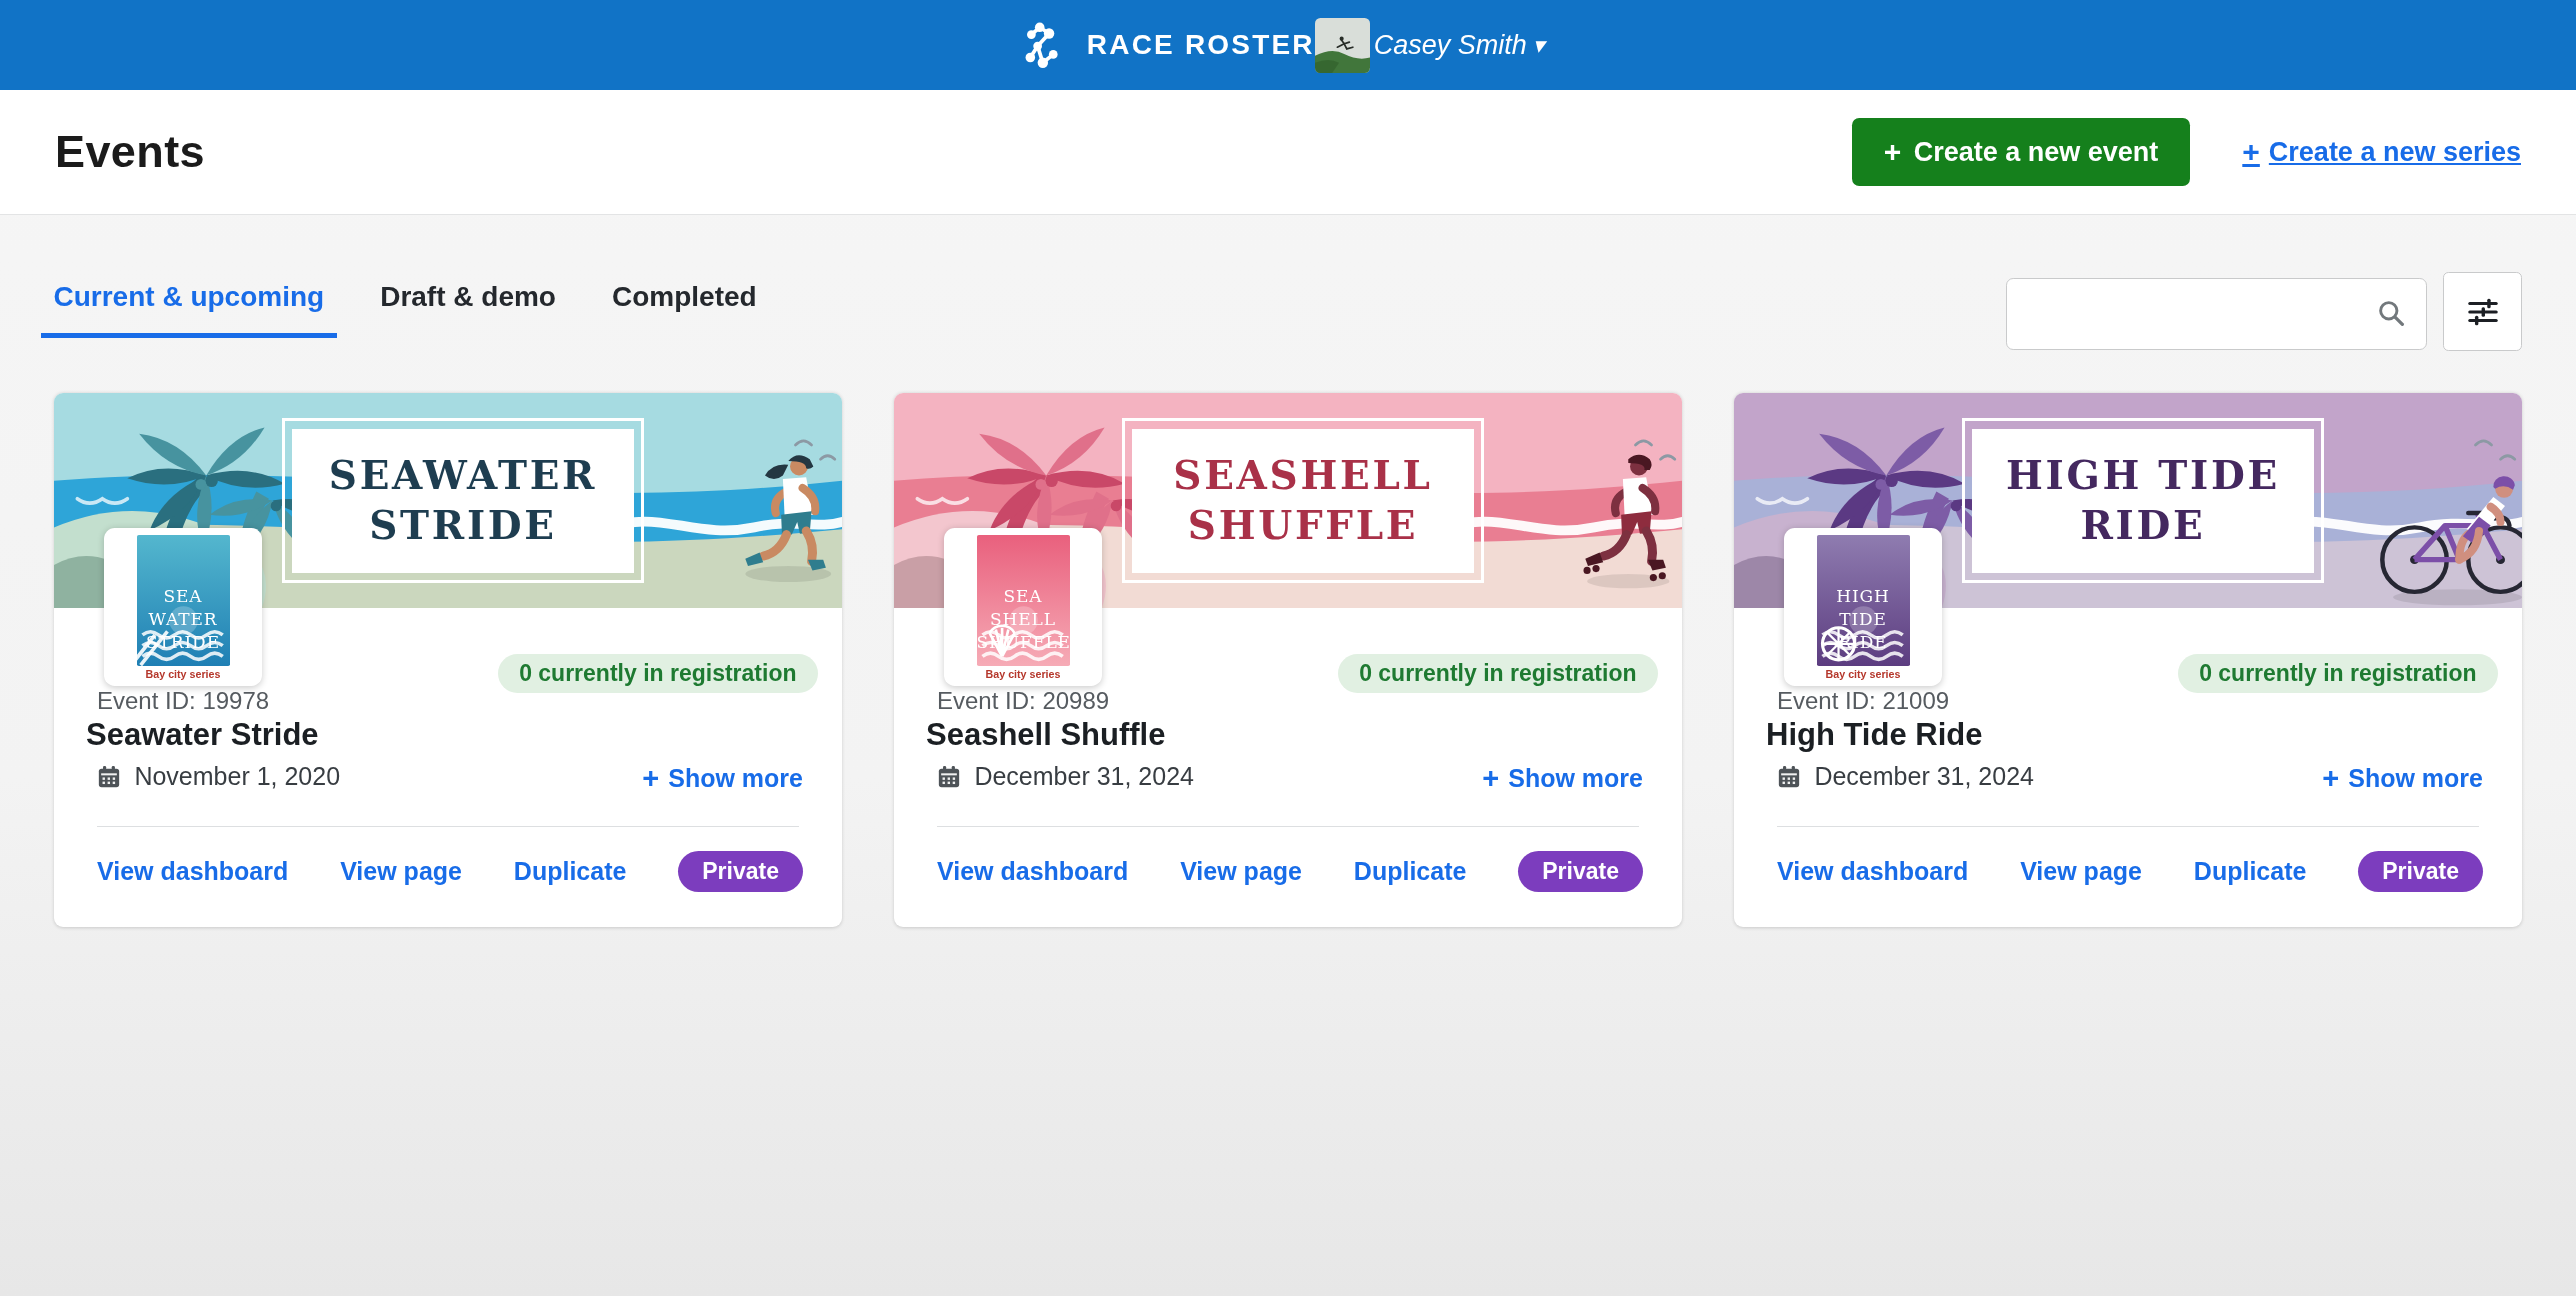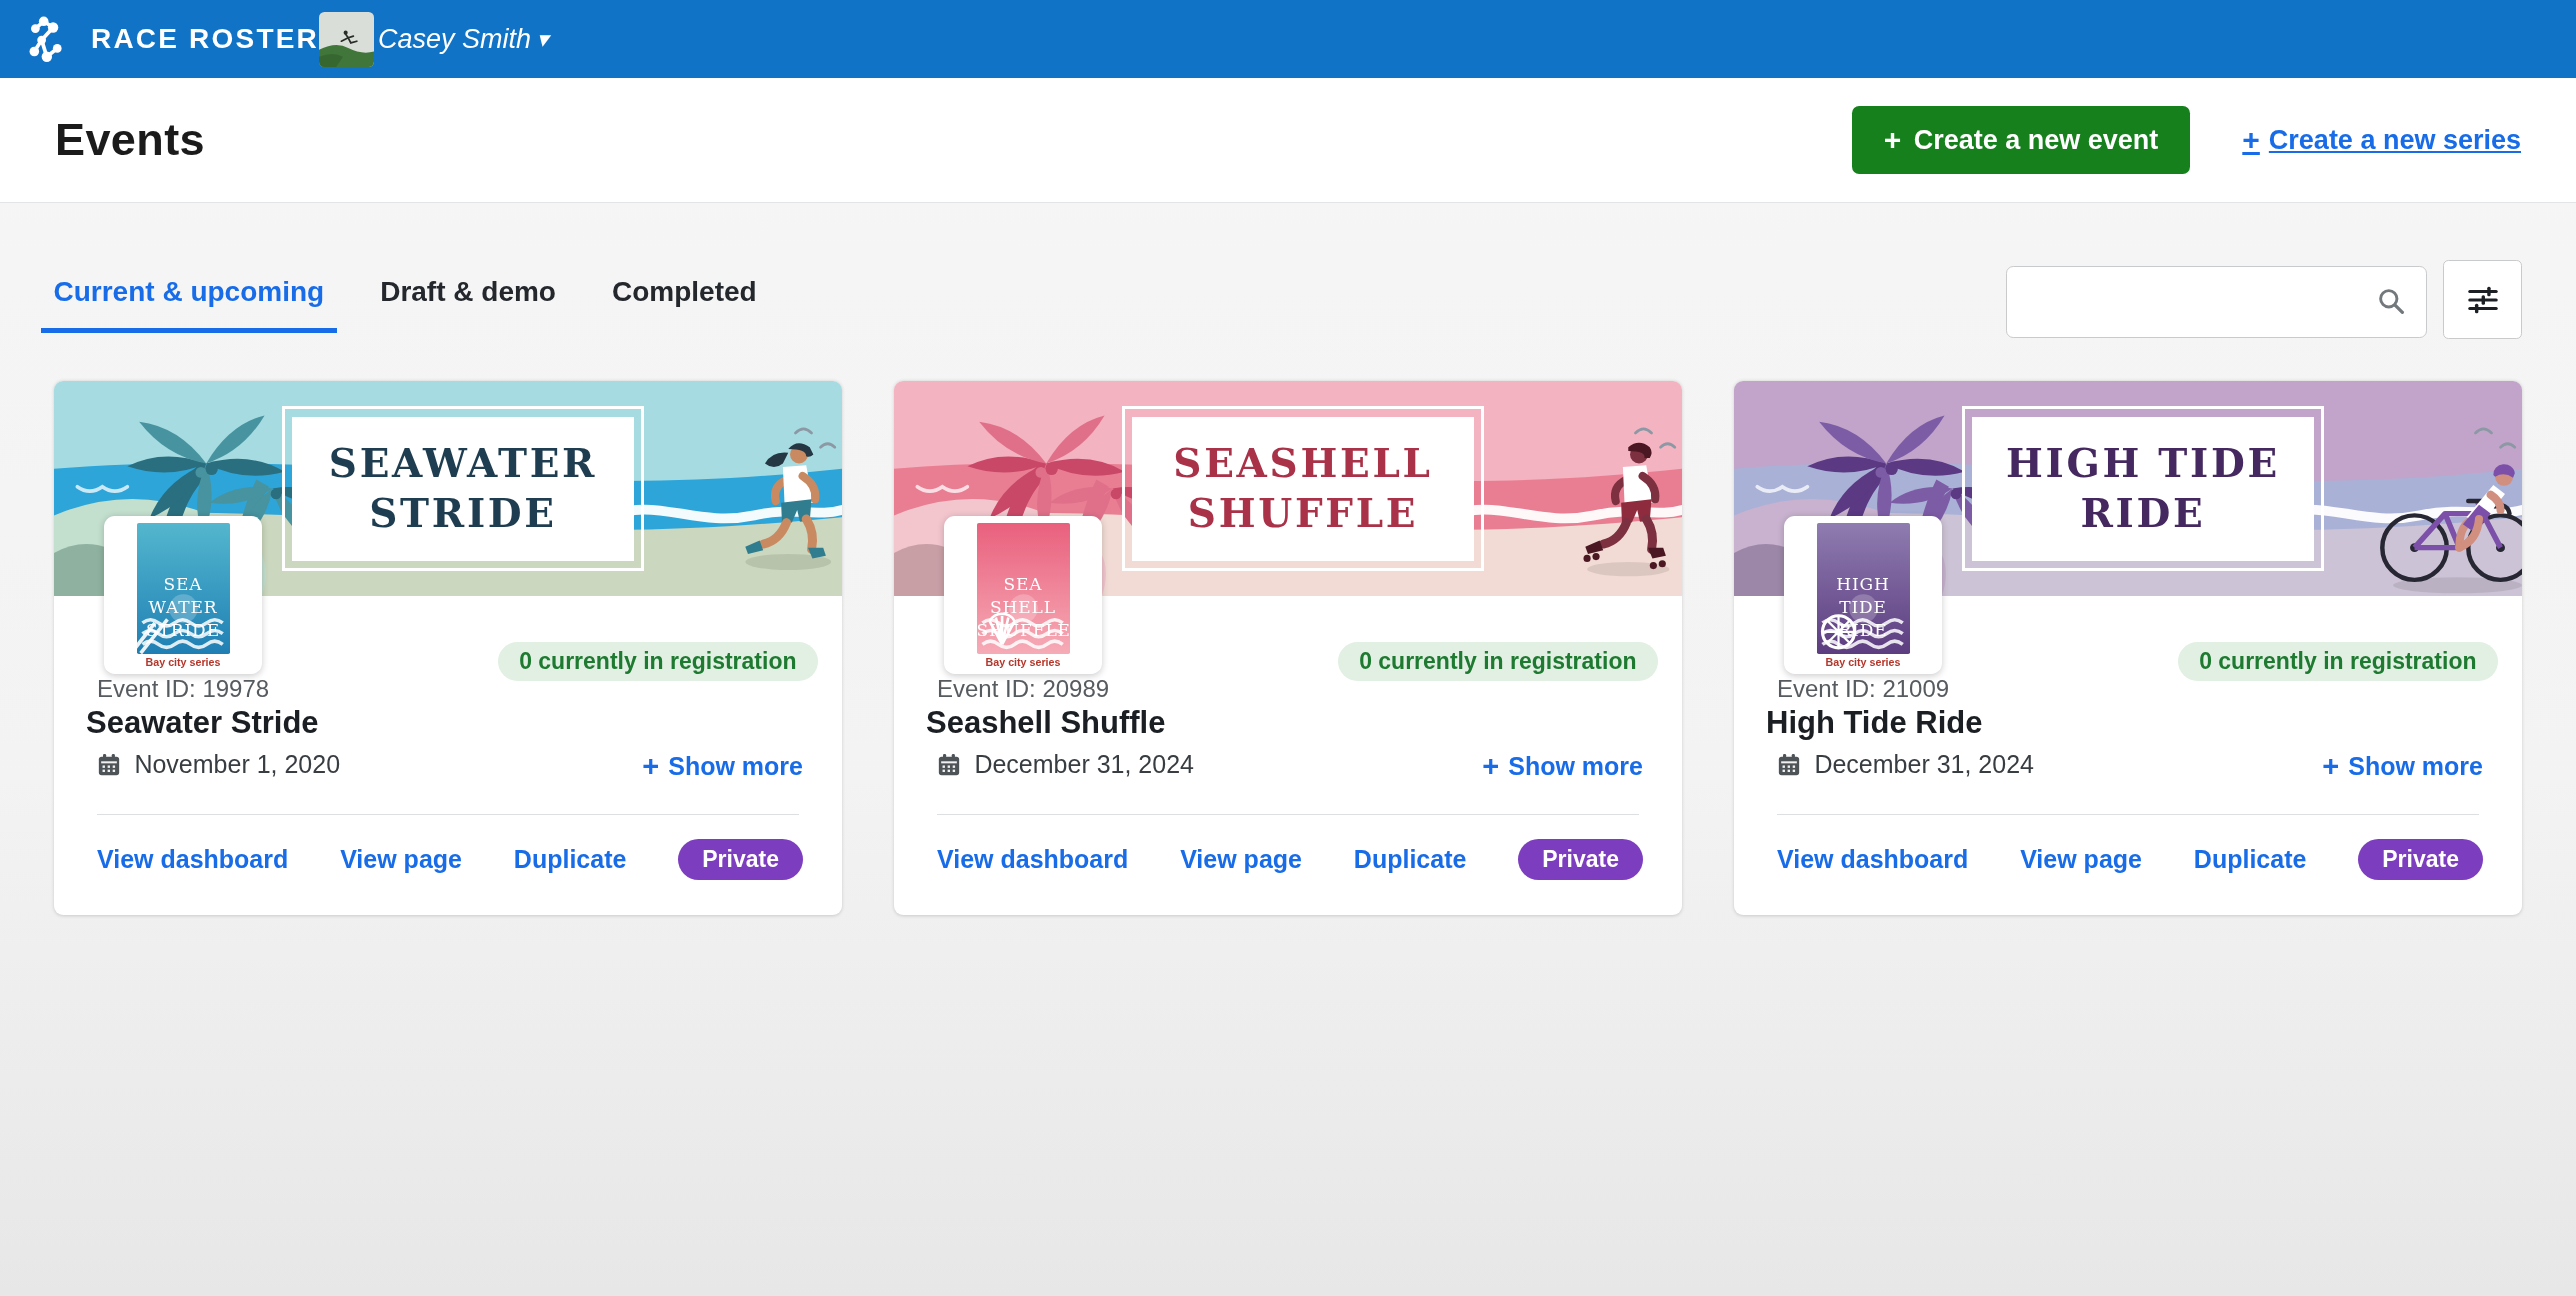--- a/index.html
+++ b/index.html
@@ -1,22 +1,22 @@
 <!DOCTYPE html>
 <html style="font-size:14.3px"><head>
 <meta charset="utf-8">
 <style>
   * { margin:0; padding:0; box-sizing:border-box; }
   html,body { width:2576px; height:1296px; font-family:"Liberation Sans", sans-serif; }
   .page { width:2576px; height:1296px; overflow:hidden;
           background:linear-gradient(180deg, var(--page_top,#F6F6F6) 0%, #F3F3F3 60%, var(--page_bottom,#E7E7E7) 100%); }
 
   
-  .topbar { height:78px; background:var(--topbar,#1173C6); display:flex; align-items:center;
-            justify-content:flex-start; padding:0 36px 0 27px; }
+  .topbar { height:90px; background:var(--topbar,#1173C6); display:flex; align-items:center;
+            justify-content:center; padding:0 36px 0 27px; }
   .brand { display:flex; align-items:center; gap:16px; cursor:pointer; }
   .brand-name { color:#fff; font-size:28px; font-weight:bold; letter-spacing:2.2px; }
   .userbox { display:flex; align-items:center; gap:4px; cursor:pointer;font-style:italic; }
   .avatar { width:55px; height:55px; border-radius:5.4px; overflow:hidden; display:block; }
   .user-name { color:#fff; font-size:27px; font-weight:500; }
   .caret { color:#fff; font-size:23px; margin-left:1.8px; }
 
   
   .pagehead { height:125px; background:#fff; border-bottom:0.9px solid #E3E4E5;
               display:flex; align-items:center; justify-content:space-between; padding:0 55px; }
@@ -24,21 +24,21 @@
   .head-actions { display:flex; align-items:center; gap:52px; }
   .btn-green { background:var(--green,#15801C); color:#fff; border:none; border-radius:7.2px;
                height:68px; padding:0 32px; font-size:27px; font-weight:600; cursor:pointer;
                font-family:"Liberation Sans",sans-serif; display:flex; align-items:center; gap:12.5px; }
   .btn-green .plus { font-size:30px; font-weight:bold; }
   .link-series { color:var(--blue,#186CE8); font-size:27px; font-weight:600; text-decoration:underline;
                  cursor:pointer; display:flex; align-items:center; gap:9px; }
   .link-series .plus { font-size:30px; font-weight:bold; }
 
   
-  .toolbar { display:flex; justify-content:space-between; align-items:center; padding:61px 54px 0 41px; }
+  .toolbar { display:flex; justify-content:space-between; align-items:flex-start; padding:61px 54px 0 41px; }
   .tabs { display:flex; }
   .tab { font-size:28px; font-weight:600; color:#24282D; padding:5.4px 12.5px 19.7px; margin-right:31px;
          cursor:pointer; border-bottom:5.4px solid transparent; }
   .tab.active { color:var(--blue,#186CE8); border-bottom-color:var(--blue,#186CE8); }
   .searchgroup { display:flex; gap:16px; align-items:center; }
   .search { position:relative; }
   .search input { width:421px; height:72px; border:0.9px solid var(--border,#C9CACB); border-radius:7.2px;
                   background:#fff; font-size:25px; padding:0 72px 0 21.5px; outline:none;
                   font-family:"Liberation Sans",sans-serif; }
   .search .mag { position:absolute; right:21.5px; top:21.5px; }

